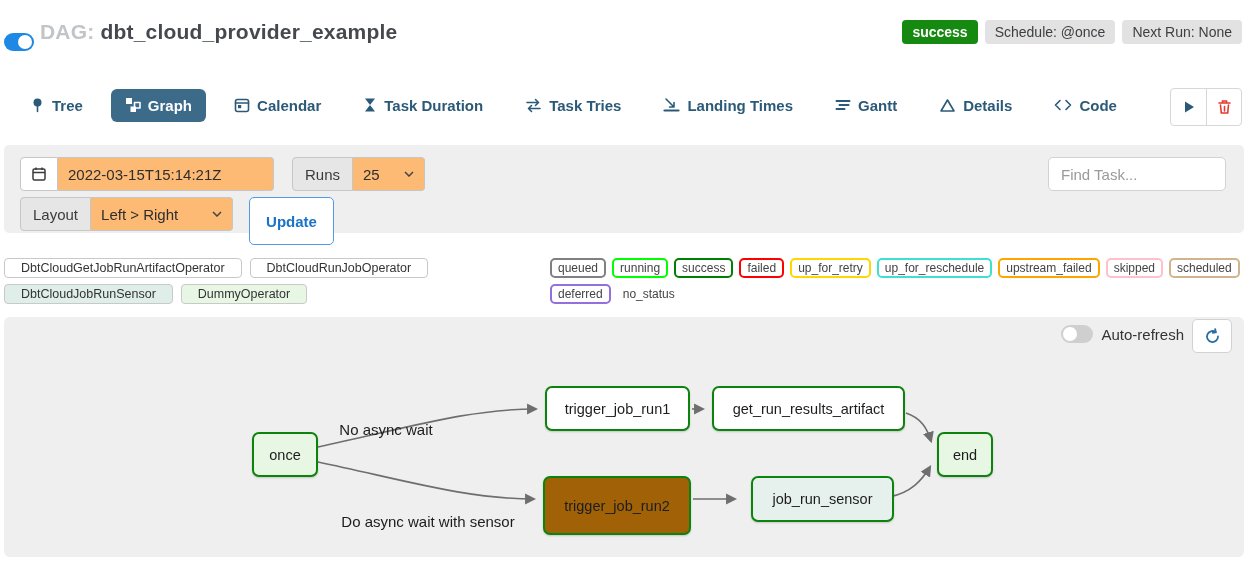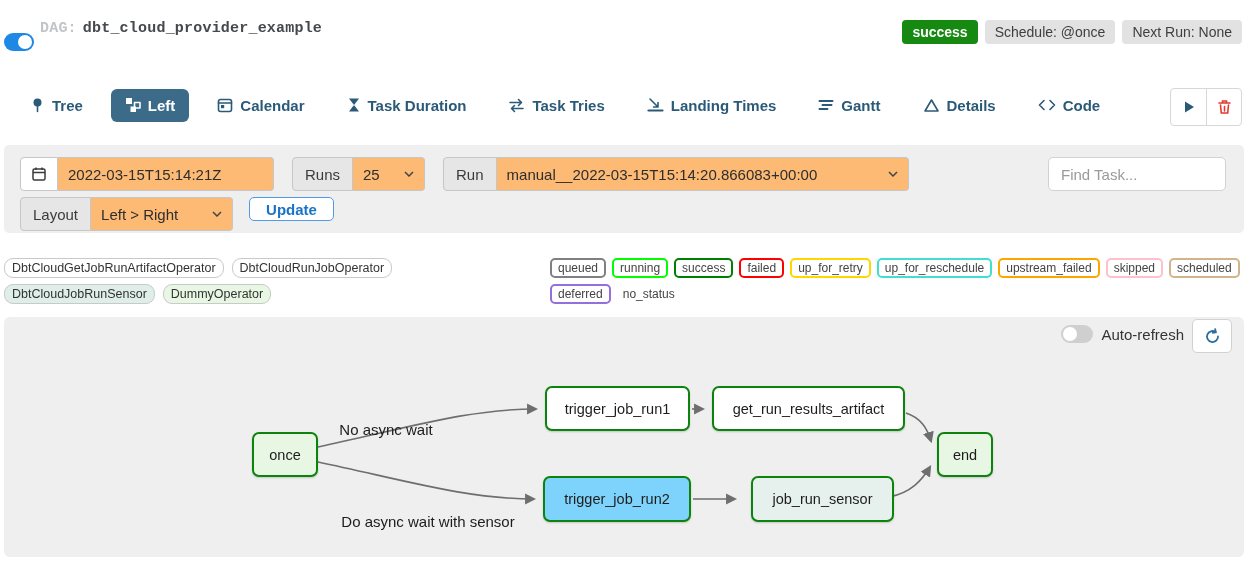--- a/index.html
+++ b/index.html
@@ -2,21 +2,21 @@
 <html><head>
 <meta charset="utf-8">
 <style>
   * { margin:0; padding:0; box-sizing:border-box; }
   html,body { background:#fff; font-family:"Liberation Sans", sans-serif; }
   #app { position:relative; width:1248px; height:565px; background:#fff; overflow:hidden; }
 
   
   .hdr-toggle { position:absolute; left:4px; top:33px; width:30px; height:18px; border-radius:9px; background:#1e88e5; cursor:pointer; }
   .hdr-toggle .knob { position:absolute; right:2px; top:2px; width:14px; height:14px; border-radius:50%; background:#fff; }
-  .page-title { position:absolute; left:40px; top:20px; font-size:15px; font-weight:bold; color:#45494e; letter-spacing:.2px;font-family:Liberation Mono, monospace; }
+  .page-title { position:absolute; left:40px; top:20px; font-size:21px; font-weight:bold; color:#45494e; letter-spacing:.2px; }
   .page-title .dim { color:#c2c5c8; margin-right:6px; }
   .hdr-badges { position:absolute; right:6px; top:20px; display:flex; gap:7px; }
   .badge { font-size:14px; padding:4px 10px; border-radius:4px; background:#e2e2e2; color:#3c3f42; }
   .badge.success { background:#168910; color:#fff; font-weight:bold; }
 
   
   .tabs { position:absolute; left:16px; top:86px; display:flex; align-items:center; gap:14px; height:38px; }
   .tab { display:flex; align-items:center; gap:7px; padding:8px 14px; border-radius:6px; color:#2b5a78; font-size:15px; font-weight:bold; cursor:pointer; white-space:nowrap; }
   .tab.selected { background:#3c6a89; color:#fff; }
   .tab svg { display:block; }
@@ -30,26 +30,26 @@
   .addon { display:flex; align-items:center; padding:0 12px; background:#e6e6e6; border:1px solid #c6c6c6; color:#3b3b3b; font-size:15px; border-radius:4px 0 0 4px; }
   .fld { display:flex; align-items:center; background:#fdba74; border:1px solid #c6c6c6; border-left:none; padding:0 10px; font-size:15px; color:#2e2e2e; border-radius:0 4px 4px 0; }
   .fld.sel { justify-content:space-between; gap:10px; cursor:pointer; }
   .row1 { position:absolute; left:16px; top:12px; display:flex; gap:18px; }
   .row2 { position:absolute; left:16px; top:52px; display:flex; gap:16px; }
   .cal-btn { display:flex; align-items:center; justify-content:center; width:38px; background:#fff; border:1px solid #c6c6c6; border-radius:4px 0 0 4px; cursor:pointer; }
   .cal-btn + .fld { border-left:none; }
   input.txt { border:none; outline:none; font-size:15px; color:#2e2e2e; background:transparent; width:100%; font-family:"Liberation Sans",sans-serif; }
   .find-task { position:absolute; right:18px; top:12px; width:178px; height:34px; background:#fff; border:1px solid #d2d2d2; border-radius:5px; display:flex; align-items:center; padding:0 12px; }
   .find-task input::placeholder { color:#9a9a9a; }
-  .update-btn { height:24px; padding:0 16px; background:#fff; border:1.5px solid #4f9be8; border-radius:5px; color:#1a73c8; font-size:15px; font-weight:bold; cursor:pointer; display:flex; align-items:center; }
+  .update-btn { height:48px; padding:0 16px; background:#fff; border:1.5px solid #4f9be8; border-radius:5px; color:#1a73c8; font-size:15px; font-weight:bold; cursor:pointer; display:flex; align-items:center; }
   .chev { margin-left:8px; }
 
   
   .op-legend { position:absolute; left:4px; top:258px; width:545px; display:flex; flex-wrap:wrap; gap:6px 8px; }
-  .op-chip { font-size:12.5px; color:#333; background:#fff; border:1px solid #c9c9c9; border-radius:9px; padding:2px 7px; cursor:pointer; white-space:nowrap; }
+  .op-chip { font-size:12.5px; color:#333; background:#fff; border:1px solid #c9c9c9; border-radius:4px; padding:2px 16px; cursor:pointer; white-space:nowrap; }
   .st-legend { position:absolute; left:550px; top:258px; width:700px; display:flex; flex-wrap:wrap; gap:6px; align-items:center; }
   .st-chip { font-size:12px; color:#444; background:#fff; border:2px solid #808080; border-radius:5px; padding:1px 6px; cursor:pointer; white-space:nowrap; }
   .no-status { font-size:12px; color:#444; padding:1px 6px; white-space:nowrap; }
 
   
   .graph-panel { position:absolute; left:4px; top:317px; width:1240px; height:240px; background:#efefef; border-radius:6px; }
   .graph-panel svg.edges { position:absolute; left:0; top:0; }
   .gnode { position:absolute; display:flex; align-items:center; justify-content:center; border:2.5px solid #0c830c; border-radius:7px; font-size:14.5px; font-weight:500; color:#1d1d1d; box-shadow:0 1px 2px rgba(0,0,0,.18); cursor:pointer; white-space:nowrap; }
   .edge-label { position:absolute; transform:translate(-50%,-50%); font-size:15px; color:#1c1c1c; white-space:nowrap; }
   .auto-refresh { position:absolute; right:60px; top:8px; display:flex; align-items:center; gap:8px; }
@@ -86,21 +86,21 @@
         <span>Tree</span>
       </div>
       <div class="tab selected">
         <span>
           <svg width="16" height="16" viewBox="0 0 16 16">
             <rect x="1" y="1" width="6" height="6" fill="currentColor"></rect>
             <rect x="9.5" y="5.5" width="5.5" height="5.5" fill="none" stroke="currentColor" stroke-width="1.6" stroke-linecap="round" stroke-linejoin="round"></rect>
             <rect x="5.5" y="9.5" width="5.5" height="5.5" fill="currentColor"></rect>
           </svg>
         </span>
-        <span>Left</span>
+        <span>Graph</span>
       </div>
       <div class="tab">
         <span>
           <svg width="16" height="16" viewBox="0 0 16 16">
             <rect x="1.5" y="2.5" width="13" height="12" rx="2" fill="none" stroke="currentColor" stroke-width="1.6" stroke-linecap="round" stroke-linejoin="round"></rect>
             <path d="M1.5 6h13" fill="none" stroke="currentColor" stroke-width="1.6" stroke-linecap="round" stroke-linejoin="round"></path>
             <rect x="4" y="8" width="3.2" height="3.2" fill="currentColor"></rect>
           </svg>
         </span>
         <span>Calendar</span>
@@ -179,29 +179,20 @@
             </svg>
         </div>
         <div class="fld" style="width:216px;">
           <input class="txt" value="2022-03-15T15:14:21Z" style="">
         </div>
       </div>
       <div class="fgroup">
         <div class="addon">Runs</div>
         <div class="fld sel" style="width:72px;">
           <span>25</span>
-          <svg class="chev" width="10" height="6" viewBox="0 0 10 6" fill="none" stroke="#444" stroke-width="1.5">
-              <path d="M1 1l4 4 4-4"></path>
-            </svg>
-        </div>
-      </div>
-      <div class="fgroup">
-        <div class="addon">Run</div>
-        <div class="fld sel" style="width:412px;">
-          <span>manual__2022-03-15T15:14:20.866083+00:00</span>
           <svg class="chev" width="10" height="6" viewBox="0 0 10 6" fill="none" stroke="#444" stroke-width="1.5">
               <path d="M1 1l4 4 4-4"></path>
             </svg>
         </div>
       </div>
     </div>
     <div class="find-task">
       <input class="txt" placeholder="Find Task..." style="">
     </div>
     <div class="row2">
@@ -249,21 +240,21 @@
         <path d="M314,145 C400,163 462,182 530,182" fill="none" stroke="#6e6e6e" stroke-width="1.6" marker-end="url(#arrow)"></path>
         <path d="M688,92 L699,92" fill="none" stroke="#6e6e6e" stroke-width="1.6" marker-end="url(#arrow)"></path>
         <path d="M902,96 C917,101 923,111 927,124" fill="none" stroke="#6e6e6e" stroke-width="1.6" marker-end="url(#arrow)"></path>
         <path d="M689,182 L731,182" fill="none" stroke="#6e6e6e" stroke-width="1.6" marker-end="url(#arrow)"></path>
         <path d="M885,180 C907,176 918,163 926,150" fill="none" stroke="#6e6e6e" stroke-width="1.6" marker-end="url(#arrow)"></path>
       </svg>
     <div id="nodes">
         <div class="gnode" style="left: 248px; top: 115px; width: 66px; height: 45px; background: rgb(232, 247, 228); border-color: rgb(12, 131, 12);">once</div>
         <div class="gnode" style="left: 541px; top: 69px; width: 145px; height: 45px; background: rgb(255, 255, 255); border-color: rgb(12, 131, 12);">trigger_job_run1</div>
         <div class="gnode" style="left: 708px; top: 69px; width: 193px; height: 45px; background: rgb(255, 255, 255); border-color: rgb(12, 131, 12);">get_run_results_artifact</div>
-        <div class="gnode" style="left: 539px; top: 159px; width: 148px; height: 46px; background: #7dd3fc; border-color: rgb(12, 131, 12);">trigger_job_run2</div>
+        <div class="gnode" style="left: 539px; top: 159px; width: 148px; height: 59px; background: #a16207; border-color: rgb(12, 131, 12);">trigger_job_run2</div>
         <div class="gnode" style="left: 740px; top: 159px; width: 143px; height: 46px; background: rgb(230, 241, 238); border-color: rgb(12, 131, 12); margin-left: 7px;">job_run_sensor</div>
         <div class="gnode" style="left: 933px; top: 115px; width: 56px; height: 45px; background: rgb(232, 247, 228); border-color: rgb(12, 131, 12);">end</div>
       </div>
     <div id="edgeLabels">
         <span class="edge-label" style="left: 382px; top: 112px; text-align: center;">No async wait</span>
         <span class="edge-label" style="left: 424px; top: 204px;">Do async wait with sensor</span>
       </div>
     <div class="auto-refresh">
       <div class="ar-toggle">
           <div class="knob"></div>

